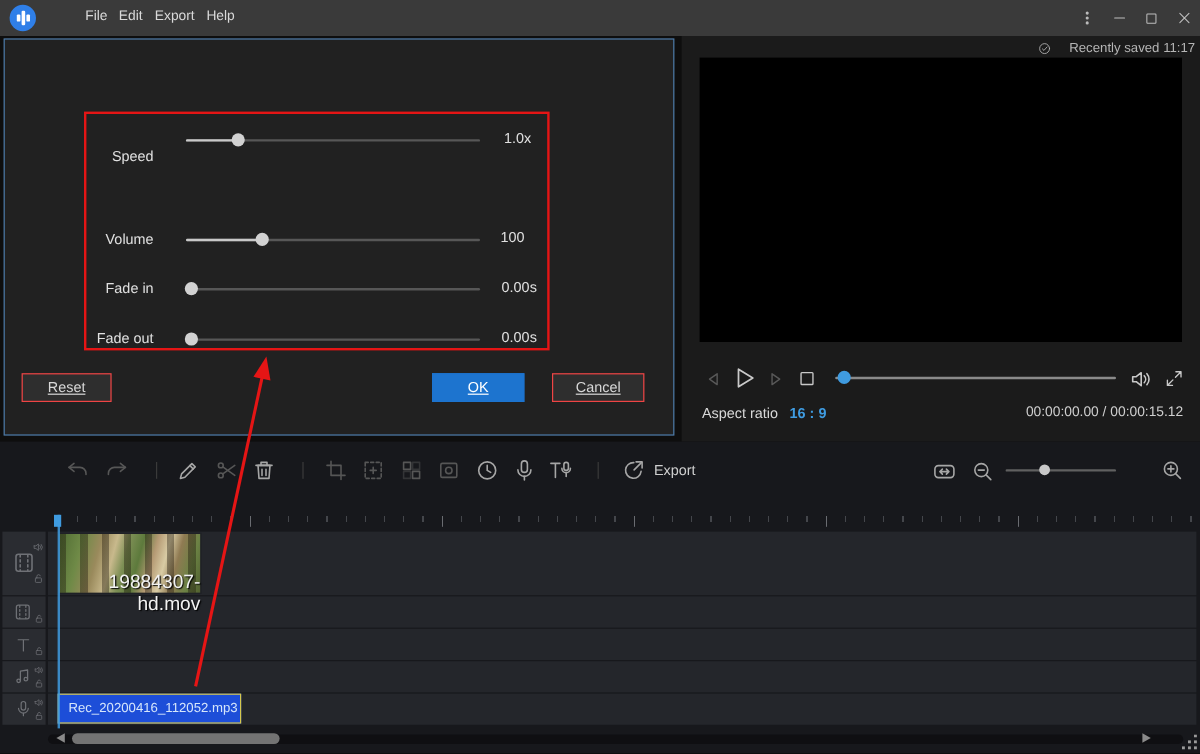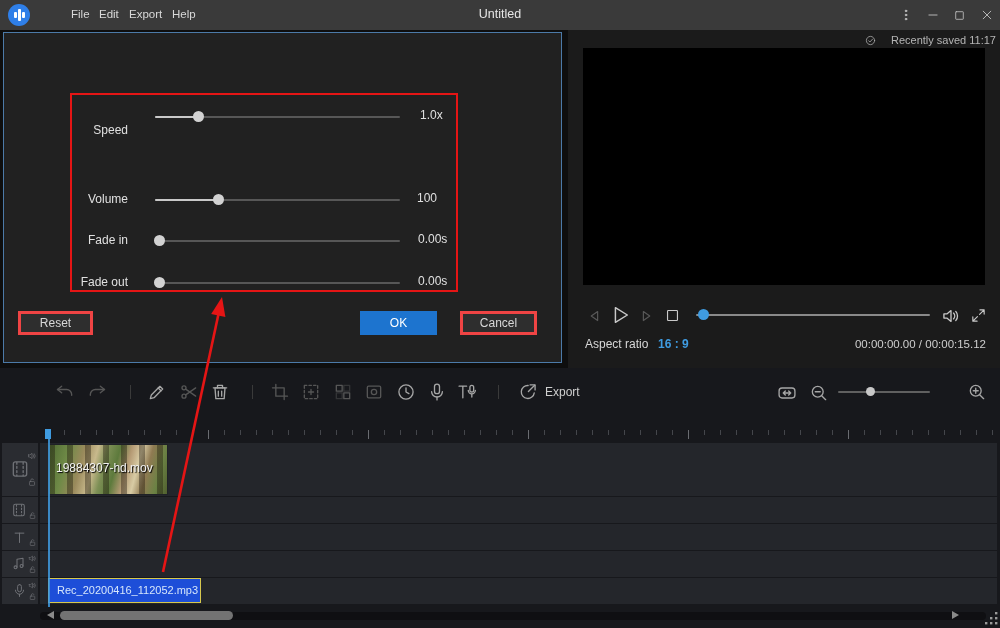--- a/index.html
+++ b/index.html
@@ -13,21 +13,21 @@
   .wtitle{top:7px;left:0;width:1000px;text-align:center;font-size:12.5px;color:#e6e6e6;}
   .winbtn{top:6px;width:18px;height:18px;color:#bdbdbd;display:flex;align-items:center;justify-content:center;font-size:12px;}
   
   .dialog{left:3px;top:32px;width:557px;height:329px;background:#212121;border:1px solid #4c7aa8;}
   .slabel{width:92px;text-align:right;font-size:12px;color:#e0e0e0;}
   .strack{height:2px;background:#575757;border-radius:1px;}
   .sfill{height:2px;background:#c9c9c9;border-radius:1px;}
   .sthumb{width:11px;height:11px;border-radius:50%;background:#d2d2d2;}
   .sval{font-size:12px;color:#e0e0e0;}
   .btn{height:24px;font-size:12px;color:#d8d8d8;display:flex;align-items:center;justify-content:center;
-       background:#2e2e2e;border:3px solid #ef4444;box-sizing:border-box;cursor:pointer;}
+       background:#2e2e2e;border:1px solid #ef4444;box-sizing:border-box;cursor:pointer;text-decoration:underline;}
   .btn.primary{background:#1d74cf;border-color:#1d74cf;color:#fff;}
   
   .rpanel{left:568px;top:30px;width:432px;height:338px;background:#1b1b1b;}
   .saved{top:34px;left:568px;width:428px;text-align:right;font-size:11px;color:#b5b5b5;}
   .video{left:583px;top:48px;width:402px;height:237px;background:#000;}
   .tico{color:#c9c9c9;}
   .tico.dim{color:#585858;}
   .aspect{font-size:12px;color:#d8d8d8;}
   .timecode{font-size:11.5px;color:#cfcfcf;}
   
@@ -41,21 +41,21 @@
        repeating-linear-gradient(90deg,#6a6c71 0 1px,transparent 1px 160px),
        repeating-linear-gradient(90deg,#44464b 0 1px,transparent 1px 16px);
      background-size:100% 9px,100% 5px;background-repeat:no-repeat;}
   .hcell{left:2px;width:36px;background:#2a2c31;color:#77797e;}
   .lane{left:40px;width:957px;background:#24262b;}
   .mini{position:absolute;color:#6f7176;}
   .clip-video{left:48px;top:444px;width:120px;height:51px;border:1px solid #1f2126;box-sizing:border-box;
      background:
        repeating-linear-gradient(90deg,rgba(25,18,8,.38) 0 6px,rgba(0,0,0,0) 6px 18px),
        linear-gradient(105deg,#4f6b33 0%,#6f8a47 16%,#9a8a5c 28%,#c8b98c 38%,#7d8f55 46%,#5d7a3c 55%,#b59a74 64%,#d8cba4 72%,#8f7a52 80%,#6b8244 90%,#51602f 100%);}
-  .clip-video span{position:absolute;left:7px;top:16px;font-size:12px;color:#f2f2f2;text-shadow:1px 1px 1px #000;text-align:right;}
+  .clip-video span{position:absolute;left:7px;top:32px;font-size:16px;color:#f2f2f2;text-shadow:1px 1px 1px #000;text-align:right;}
   .clip-audio{left:48px;top:578px;width:153px;height:25px;background:#1d4ed8;border:1px solid #d6c74e;
      box-sizing:border-box;font-size:11px;color:#d6e6fb;line-height:23px;padding-left:8px;white-space:nowrap;overflow:hidden;}
   .playhead-line{left:48px;top:429px;width:2px;height:178px;background:rgba(63,155,224,.85);}
   .playhead-cap{left:45px;top:429px;width:6px;height:10px;background:#3f9be0;}
   .sb-track{left:40px;top:612px;width:946px;height:8px;background:#0f0f12;border-radius:4px;}
   .sb-thumb{left:60px;top:611px;width:173px;height:9px;background:#737373;border-radius:5px;}
   .annot{pointer-events:none;}
 </style>
 </head>
 <body>
@@ -184,21 +184,20 @@
   <div class="abs titlebar">
     <div class="abs" style="left:8px;top:4px;width:22px;height:22px;border-radius:50%;background:#2f7fe8;">
       <div class="abs" style="left:6px;top:8px;width:2.5px;height:6px;background:#fff;border-radius:1px;"></div>
       <div class="abs" style="left:10px;top:5px;width:2.5px;height:12px;background:#fff;border-radius:1px;"></div>
       <div class="abs" style="left:14px;top:8px;width:2.5px;height:6px;background:#fff;border-radius:1px;"></div>
     </div>
     <span class="abs menu" style="left:40px;">File</span>
     <span class="abs menu" style="left:68px;">Edit</span>
     <span class="abs menu" style="left:98px;">Export</span>
     <span class="abs menu" style="left:141px;">Help</span>
-    <div class="abs wtitle">Untitled</div>
     <div class="abs winbtn" style="left:897px;">
       <svg class="ic" width="14" height="14" viewBox="0 0 24 24">
           <circle cx="12" cy="5" r="1.4" fill="currentColor"></circle>
           <circle cx="12" cy="12" r="1.4" fill="currentColor"></circle>
           <circle cx="12" cy="19" r="1.4" fill="currentColor"></circle>
         </svg>
     </div>
     <div class="abs winbtn" style="left:924px;">
       <svg class="ic" width="14" height="14" viewBox="0 0 24 24">
           <path d="M5 12h14"></path>

